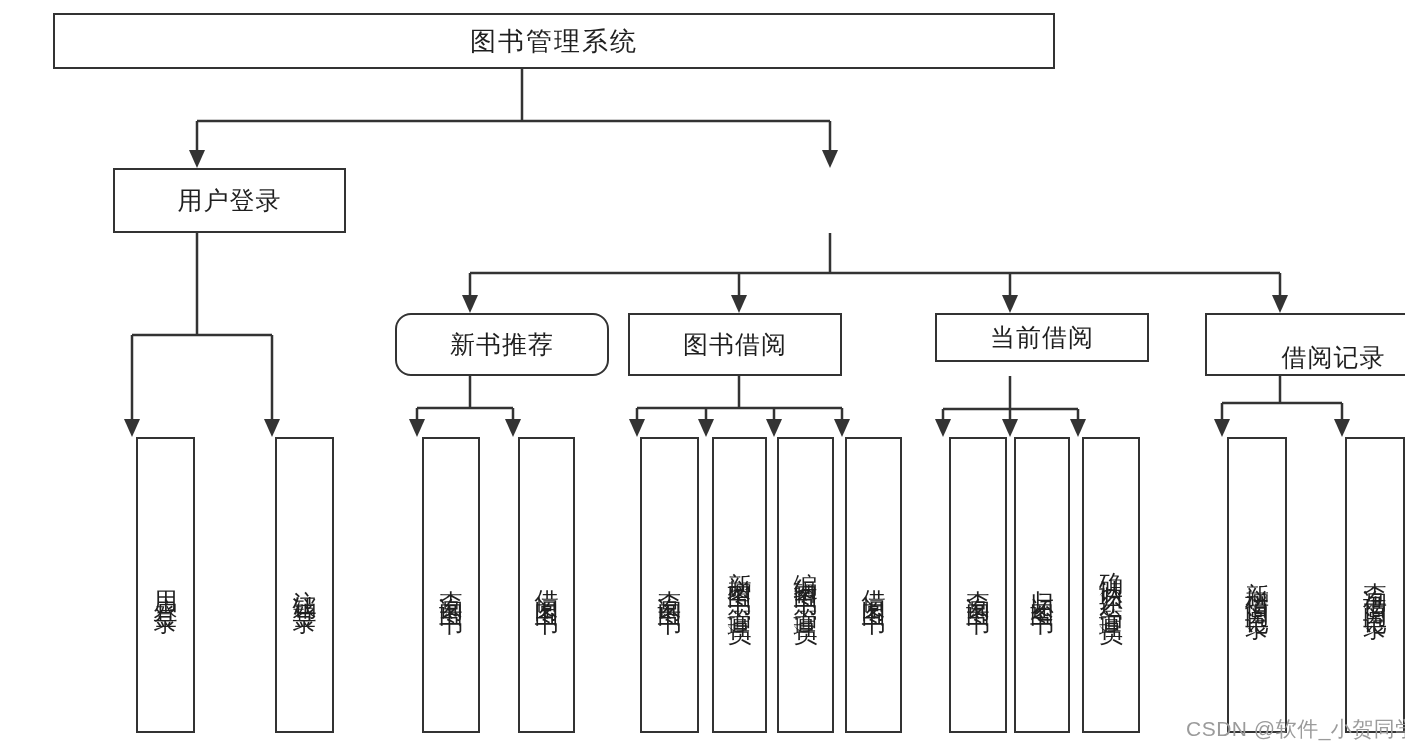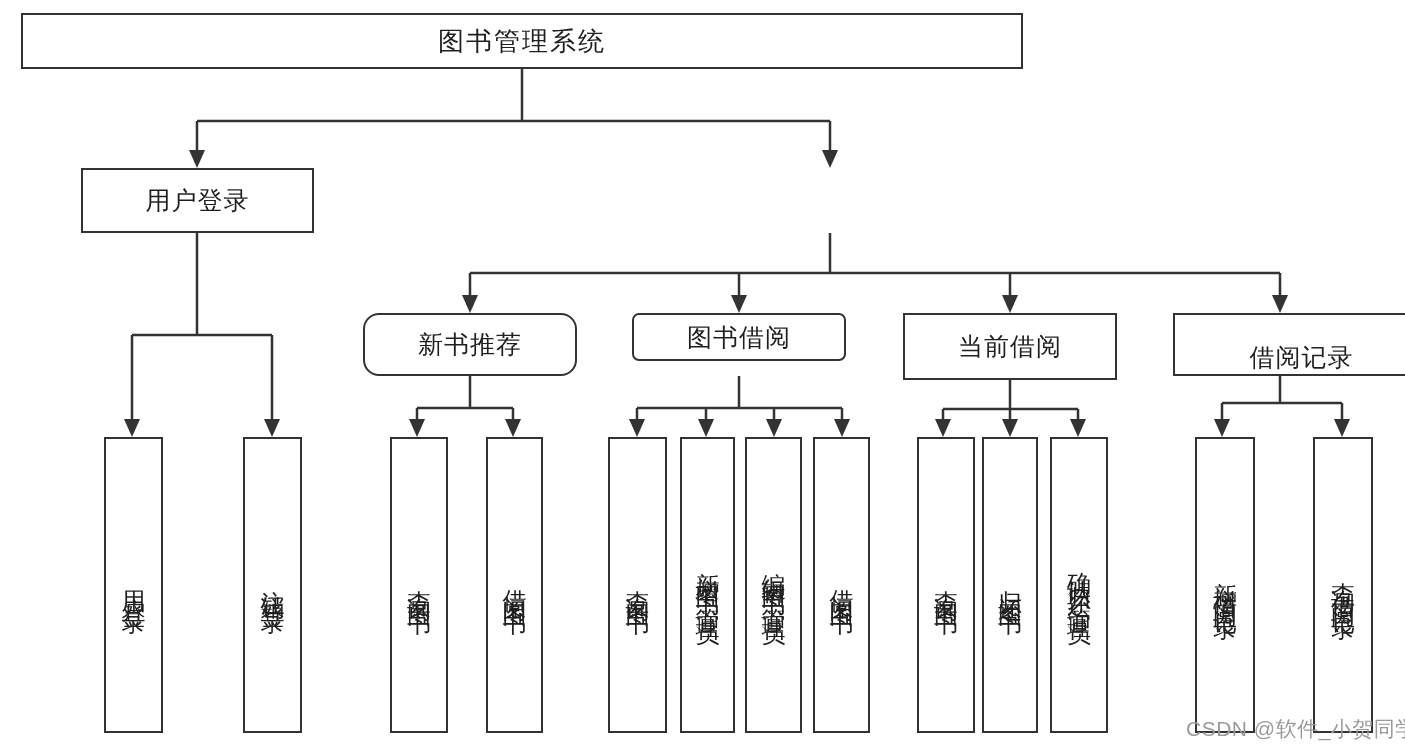--- a/index.html
+++ b/index.html
@@ -6,20 +6,21 @@
   .stage {
     position:relative; width:1405px; height:747px; background:#ffffff;
     font-family:"Liberation Sans","DejaVu Sans",sans-serif; color:#1f1f1f;
     overflow:hidden;
   }
   svg.connectors { position:absolute; left:0; top:0; }
   .node {
     position:absolute; box-sizing:border-box; background:#ffffff;
     border:2.5px solid #333333; display:flex; align-items:center; justify-content:center;
     color:#1f1f1f;
+    margin-left:32px;
   }
   .node span { white-space:nowrap; }
   .node.h span { font-size:25px; letter-spacing:1px; }
   .node.root span { font-size:26px; letter-spacing:2px; }
   .node.v span {
     writing-mode:vertical-rl; text-orientation:mixed;
     font-size:24px; line-height:1; letter-spacing:0.30em; white-space:nowrap;
   }
   .watermark {
     position:absolute; left:1186px; top:715px; font-size:21px;
@@ -67,24 +68,24 @@
     <span>图书管理系统</span>
   </div>
 
   <div class="node h" style="left:81px; top:168px; width:233px; height:65px;">
     <span>用户登录</span>
   </div>
 
   <div class="node h" style="left:363px; top:313px; width:214px; height:63px;border-radius:16px;">
     <span>新书推荐</span>
   </div>
-  <div class="node h" style="left:632px; top:313px; width:214px; height:48px;border-radius:7px;">
+  <div class="node h" style="left:596px; top:313px; width:214px; height:63px;">
     <span>图书借阅</span>
   </div>
-  <div class="node h" style="left:903px; top:313px; width:214px; height:67px;">
+  <div class="node h" style="left:903px; top:313px; width:214px; height:49px;">
     <span>当前借阅</span>
   </div>
   <div class="node h" style="left:1173px; top:313px; width:257px; height:63px;align-items:flex-end;">
     <span>借阅记录</span>
   </div>
 
   <div class="node v" style="left:104px; top:437px; width:59px; height:296px;">
     <span>用户登录</span>
   </div>
   <div class="node v" style="left:243px; top:437px; width:59px; height:296px;">

